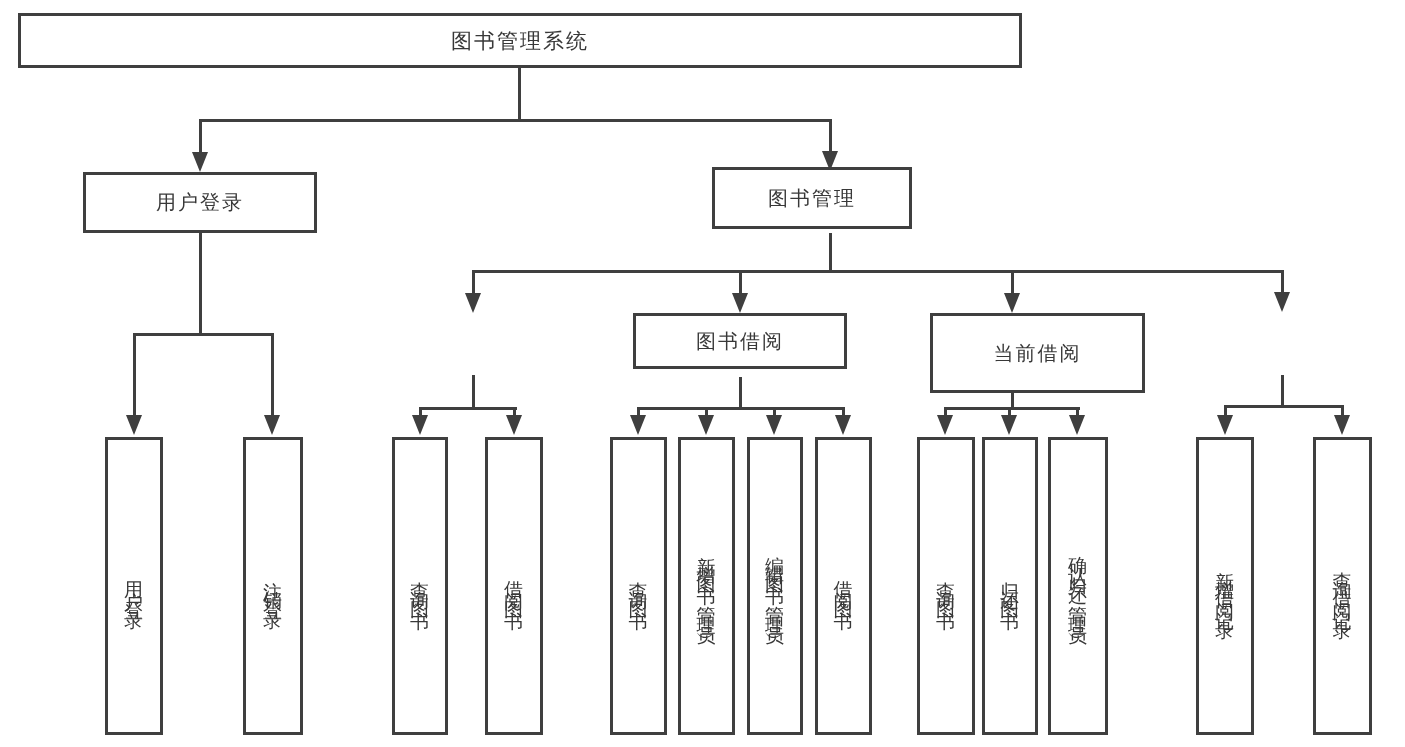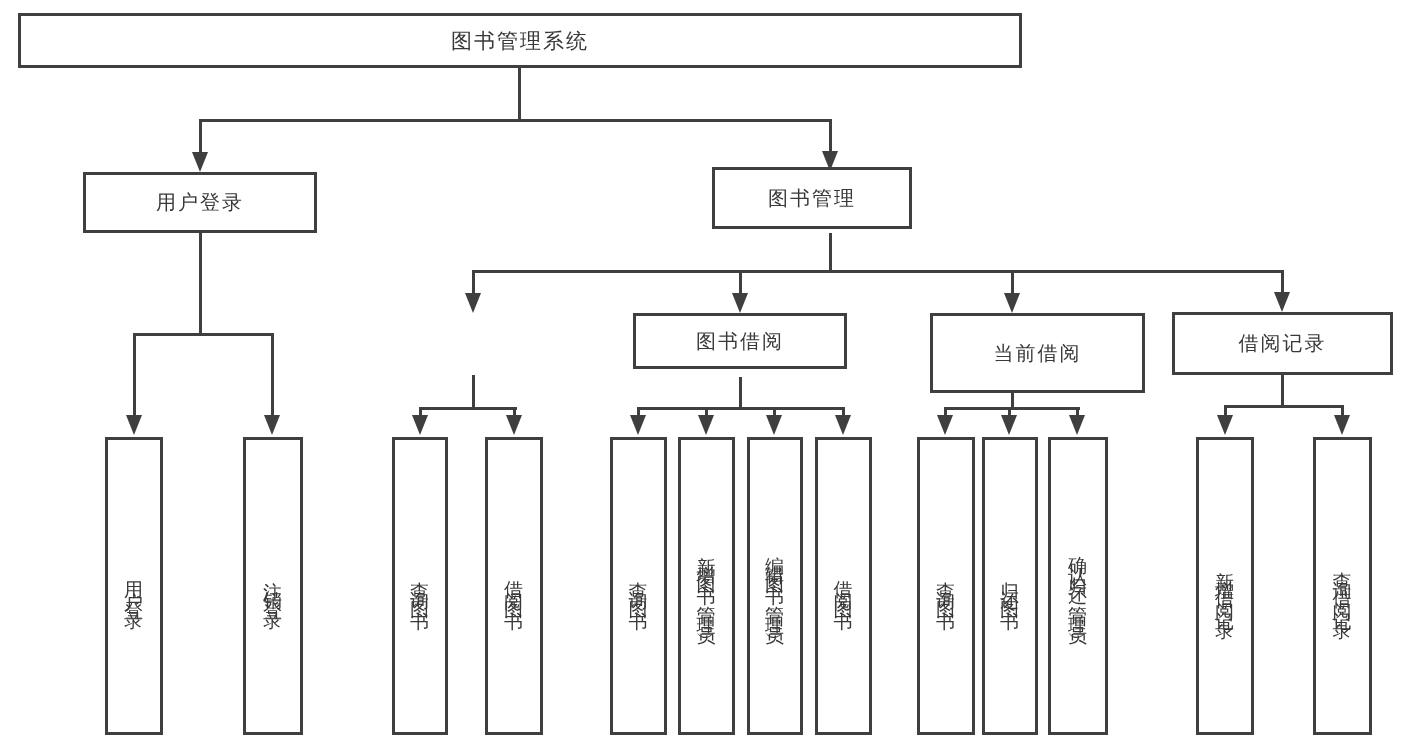--- a/index.html
+++ b/index.html
@@ -124,21 +124,20 @@
 
   <div class="box" style="left:83px;top:172px;width:234px;height:61px;">用户登录</div>
 
   <div class="box" style="left:712px;top:167px;width:200px;height:62px;">图书管理</div>
 
 
   <div class="box" style="left:633px;top:313px;width:214px;height:56px;">图书借阅</div>
 
   <div class="box" style="left:905px;top:313px;width:215px;height:80px;margin-left:25px;">当前借阅</div>
 
-  <div class="box" style="left:1172px;top:312px;width:221px;height:63px;">借阅记录</div>
 
   <div class="vbox" style="left:105px;top:437px;width:58px;height:298px;">
     <span>用户登录</span>
   </div>
   <div class="vbox" style="left:243px;top:437px;width:60px;height:298px;">
     <span>注销登录</span>
   </div>
 
   <div class="vbox" style="left:392px;top:437px;width:56px;height:298px;">
     <span>查询图书</span>

